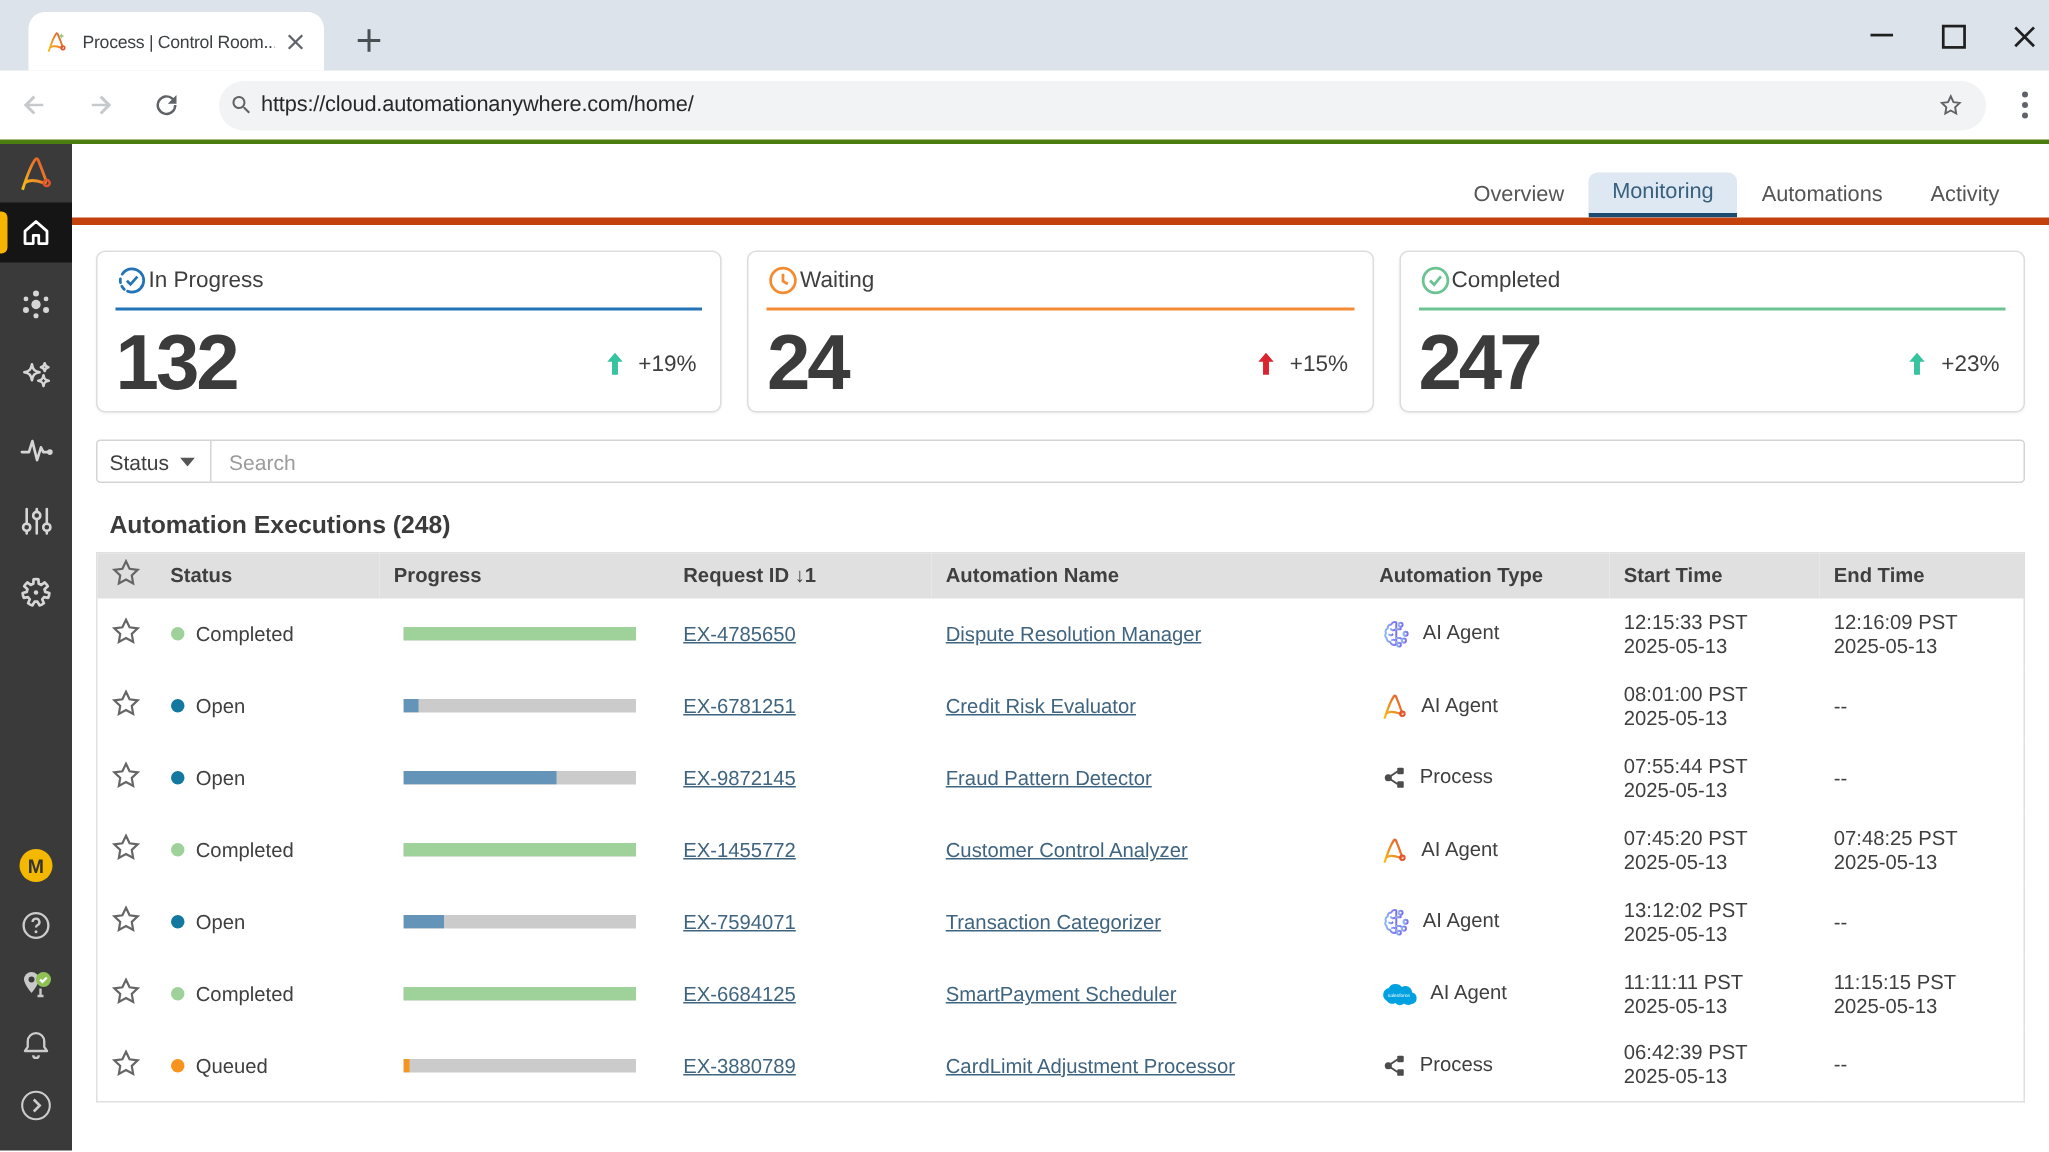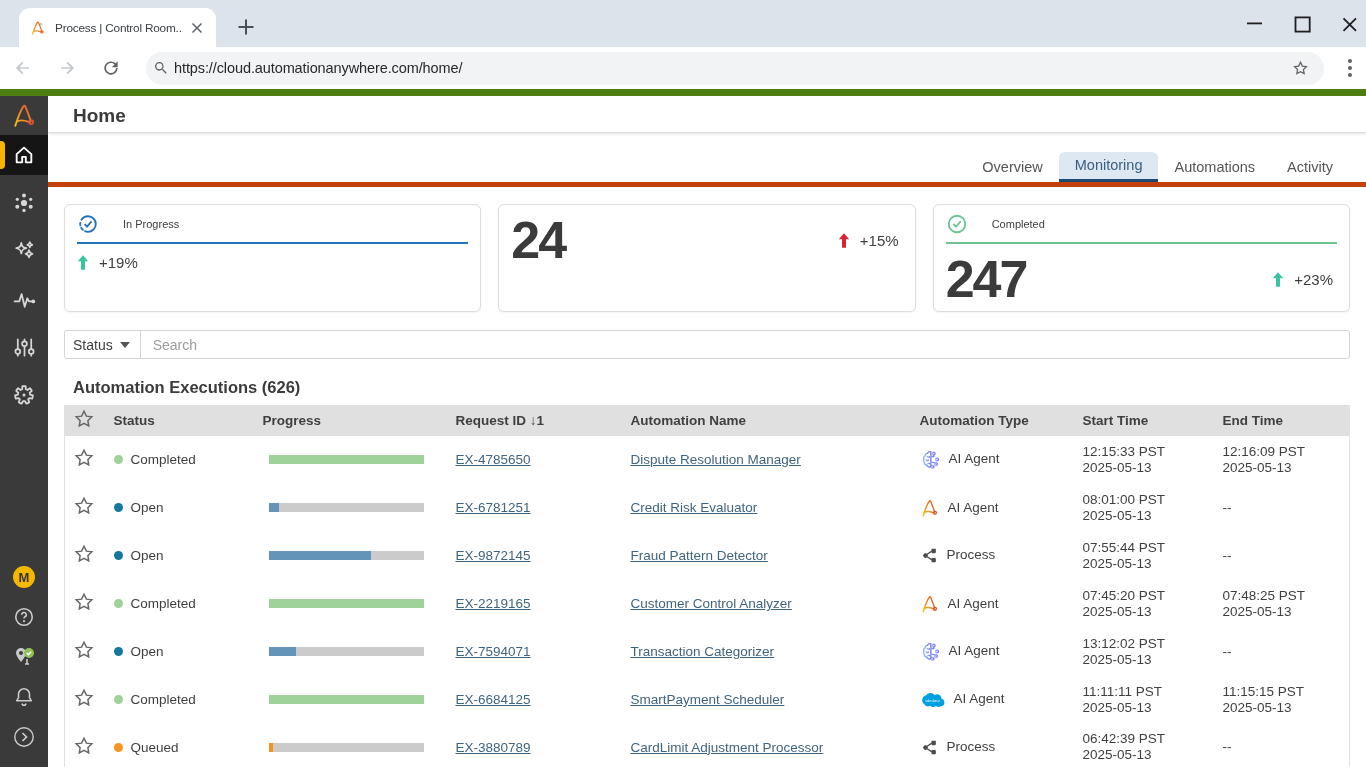--- a/index.html
+++ b/index.html
@@ -5,21 +5,21 @@
 * { margin:0; padding:0; box-sizing:border-box; }
 html,body { width:1366px; height:768px; overflow:hidden; font-family:"Liberation Sans",sans-serif; }
 
 .tabstrip { height:47px; background:#dce3ea; position:relative; }
 .tab { position:absolute; left:19px; top:8px; width:197px; height:39px; background:#fff; border-radius:11px 11px 0 0; display:flex; align-items:center; padding:0 9px 0 11px; }
 .tab .fav { width:16px; height:16px; margin-right:9px; }
 .tab .title { font-size:11.8px; color:#3c4043; white-space:nowrap; overflow:hidden; flex:1; letter-spacing:-0.2px; }
 
 .newtab { position:absolute; left:232px; top:13px; width:28px; height:28px; }
 .winctl { position:absolute; right:0; top:0; }
-.toolbar { height:49px; background:#fff; display:flex; align-items:center; padding:0 2px 0 1px; border-bottom:7px solid #4d7c0f; }
+.toolbar { height:49px; background:#fff; display:flex; align-items:center; padding:0 2px 0 1px; border-bottom:3px solid #4d7c0f; }
 .navbtn { width:34px; height:34px; display:flex; align-items:center; justify-content:center; margin:0 5px; }
 .omnibox { flex:1; height:33px; background:#f1f3f4; border-radius:17px; display:flex; align-items:center; padding:0 14px 0 7px; margin:0 8px 0 13px; }
 .omnibox .url { font-size:14.5px; color:#26282b; margin-left:5px; flex:1; letter-spacing:-0.1px; }
 .menu3 { width:28px; display:flex; flex-direction:column; align-items:center; gap:3px; margin-left:4px; }
 .menu3 i { width:4px; height:4px; border-radius:50%; background:#5f6368; }
 
 .app { display:flex; height:671px; }
 .sidebar { width:48px; background:#3a3a3a; display:flex; flex-direction:column; align-items:center; position:relative; }
 .sb-logo { height:39px; display:flex; align-items:center; justify-content:center; }
 .sb-item { width:48px; height:40px; margin-bottom:8px; display:flex; align-items:center; justify-content:center; position:relative; }
@@ -31,21 +31,21 @@
 
 .main { flex:1; background:#fff; overflow:hidden; }
 .pagehead { height:37px; display:flex; align-items:center; padding:0 25px; border-bottom:1px solid #dcdcdc; box-shadow:0 1px 3px rgba(0,0,0,.12); position:relative; }
 .pagehead h1 { font-size:19px; color:#3b3b3b; font-weight:bold; margin-top:3px; }
 .tabs { display:flex; padding:0 17px; border-bottom:5px solid #c2410c; margin-top:19px;justify-content:flex-end; }
 .tabs .t { height:30px; line-height:30px; padding:0 16px; font-size:14.5px; color:#555; }
 .tabs .t.sel { background:#dde8f2; color:#38607d; border-radius:6px 6px 0 0; border-bottom:3px solid #1d4a70; line-height:27px; }
 
 .cards { display:flex; gap:17px; padding:17px 16px 0 16px; }
 .card { flex:1; height:108px; border:1px solid #ddd; border-radius:6px; background:#fff; padding:0 12px; box-shadow:0 1px 2px rgba(0,0,0,.05); }
-.card .head { display:flex; align-items:center; gap:24px; font-size:11px; color:#3e3e3e; height:39px; border-bottom:2px solid; }
+.card .head { display:flex; align-items:center; gap:0; font-size:15px; color:#3e3e3e; height:39px; border-bottom:2px solid; }
 .card .body { display:flex; align-items:center; justify-content:space-between; margin-top:9px; padding:0 4px 0 0; }
 .card .num { font-size:52px; font-weight:bold; color:#3b3b3b; letter-spacing:-2px; line-height:52px; }
 .card .delta { display:flex; align-items:center; gap:10px; font-size:15px; color:#3e3e3e; }
 
 .filter { margin:18px 16px 0; border:1px solid #d4d4d4; border-radius:3px; height:29px; display:flex; align-items:center; }
 .filter .status { display:flex; align-items:center; gap:7px; padding:0 10px 0 8px; font-size:14px; color:#3e3e3e; height:100%; border-right:1px solid #d4d4d4; }
 .filter .search { padding:0 12px; font-size:14px; color:#9b9b9b;text-align:right; }
 
 .sect { font-size:16.5px; font-weight:bold; color:#3b3b3b; margin:19px 25px 8px; }
 table { border-collapse:collapse; table-layout:fixed; width:1286px; margin:0 16px; font-size:13.5px; color:#3f3f3f; border:1px solid #e0e0e0; }
@@ -206,45 +206,50 @@
         </div>
       <div class="sb-item">
           <svg width="24" height="24" viewBox="0 0 24 24">
             <circle cx="12" cy="12" r="9.2" fill="none" stroke="#ccc" stroke-width="1.4"></circle>
             <path d="M10.5 8l4 4-4 4" fill="none" stroke="#ccc" stroke-width="1.7"></path>
           </svg>
         </div>
     </div>
   </div>
   <div class="main">
-    <div class="pagehead">
-        <h1>Home</h1>
-      </div>
     <div class="tabs">
       <div class="t">Overview</div>
       <div class="t sel">Monitoring</div>
       <div class="t">Automations</div>
       <div class="t">Activity</div>
     </div>
     <div class="cards">
       <div class="card">
         <div class="head" style="border-color:#2273b8">
           <svg width="22" height="22" viewBox="0 0 24 24">
               <circle cx="12" cy="12" r="8.5" fill="none" stroke="#2273b8" stroke-width="2" stroke-dasharray="38.6 2.7 2.9 2.7 2.9 3.6" stroke-dashoffset="22" stroke-linecap="round"></circle>
               <path d="M8.3 12.2l2.6 2.6 5-5.6" fill="none" stroke="#2273b8" stroke-width="2"></path>
             </svg>
           <span>In Progress</span>
         </div>
         <div class="body">
+            <span class="num">132</span>
           <span class="delta"><svg width="12" height="19" viewBox="0 0 14 18">
                 <path d="M7 0.5 L13 7.5 H9.3 V17.5 H4.7 V7.5 H1 Z" fill="#35c3a0"></path>
               </svg>+19%</span>
         </div>
       </div>
       <div class="card">
+        <div class="head" style="border-color:#f48b32">
+          <svg width="22" height="22" viewBox="0 0 24 24">
+              <circle cx="12" cy="12" r="9" fill="none" stroke="#f48b32" stroke-width="2"></circle>
+              <path d="M12 7v5.5l3.5 2" fill="none" stroke="#f48b32" stroke-width="2"></path>
+            </svg>
+          <span>Waiting</span>
+        </div>
         <div class="body">
             <span class="num">24</span>
           <span class="delta"><svg width="12" height="19" viewBox="0 0 14 18">
                 <path d="M7 0.5 L13 7.5 H9.3 V17.5 H4.7 V7.5 H1 Z" fill="#d9232e"></path>
               </svg>+15%</span>
         </div>
       </div>
       <div class="card">
         <div class="head" style="border-color:#6cc392">
           <svg width="22" height="22" viewBox="0 0 24 24">
@@ -260,21 +265,21 @@
               </svg>+23%</span>
         </div>
       </div>
     </div>
     <div class="filter">
       <div class="status">Status <svg width="10" height="6" viewBox="0 0 10 6">
             <path d="M0 0l5 6 5-6z" fill="#555"></path>
           </svg></div>
       <div class="search">Search</div>
     </div>
-    <div class="sect">Automation Executions (626)</div>
+    <div class="sect">Automation Executions (248)</div>
     <table>
       <thead>
           <tr>
         <th class="col-star"><svg width="22" height="22" viewBox="0 0 24 24">
                 <path d="M12 3.5l2.6 5.4 5.9.8-4.3 4.1 1 5.8-5.2-2.8-5.2 2.8 1-5.8-4.3-4.1 5.9-.8z" fill="none" stroke="#666" stroke-width="1.6"></path>
               </svg></th>
         <th style="width:149px">Status</th>
             <th style="width:193px">Progress</th>
             <th style="width:175px">Request ID <span class="sort">↓1</span></th>
             <th style="width:289px">Automation Name</th>
@@ -371,21 +376,21 @@
         <tr>
           <td class="col-star"><svg width="22" height="22" viewBox="0 0 24 24">
                 <path d="M12 3.5l2.6 5.4 5.9.8-4.3 4.1 1 5.8-5.2-2.8-5.2 2.8 1-5.8-4.3-4.1 5.9-.8z" fill="none" stroke="#666" stroke-width="1.6"></path>
               </svg></td>
           <td><span class="dot" style="background:#9fd29b"></span>Completed</td>
           <td>
               <div class="bar">
                 <i style="width:100%;background:#9fd29b"></i>
               </div>
             </td>
-          <td><span class="lnk">EX-2219165</span></td>
+          <td><span class="lnk">EX-1455772</span></td>
           <td><span class="lnk">Customer Control Analyzer</span></td>
           <td><svg class="ticon" width="20" height="20" viewBox="0 0 24 24">
                 <defs>
                   <linearGradient id="ag4" x1="0" y1="1" x2="1" y2="0">
                     <stop offset="0" stop-color="#f6c21b"></stop>
                     <stop offset="0.45" stop-color="#ee8e24"></stop>
                     <stop offset="1" stop-color="#e2552c"></stop>
                   </linearGradient>
                 </defs>
                 <path d="M3.6 21.8 C6.2 13.6 9.4 6.2 11 4 C11.7 3 12.4 3.1 12.9 4.3 C14.5 8.2 16.2 12.8 17.2 15.6 C17.8 17.3 17.3 18.1 15.7 17.6 C11.8 16.2 7.8 15.6 5.2 17.5" fill="none" stroke="url(#ag4)" stroke-width="1.8"></path>

